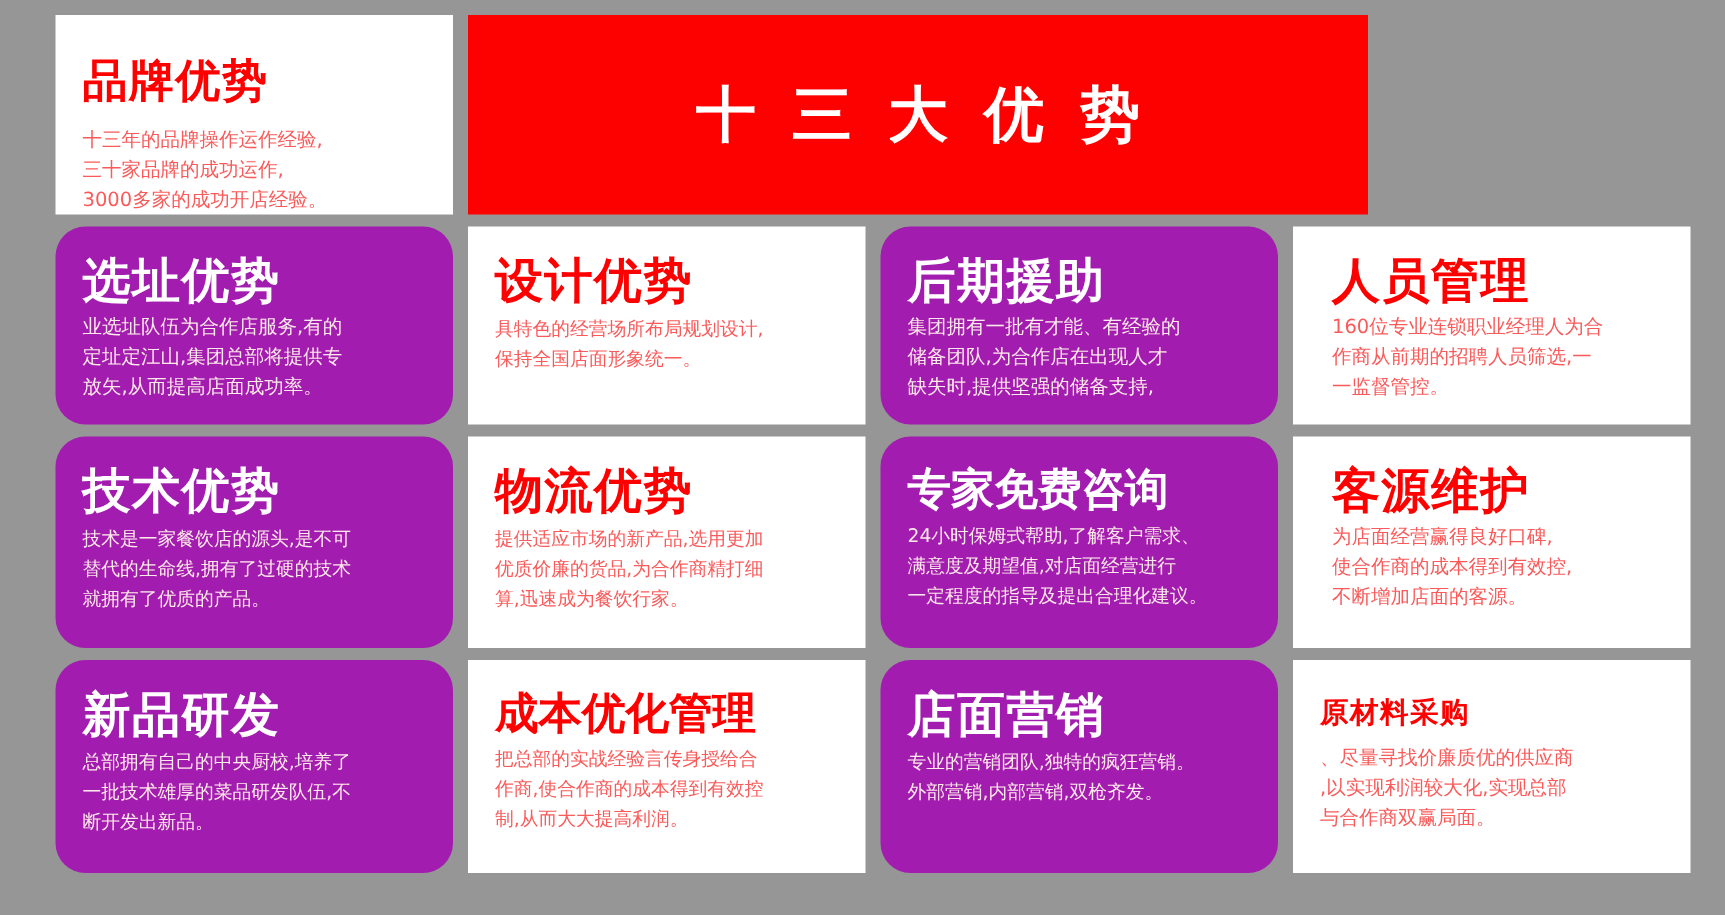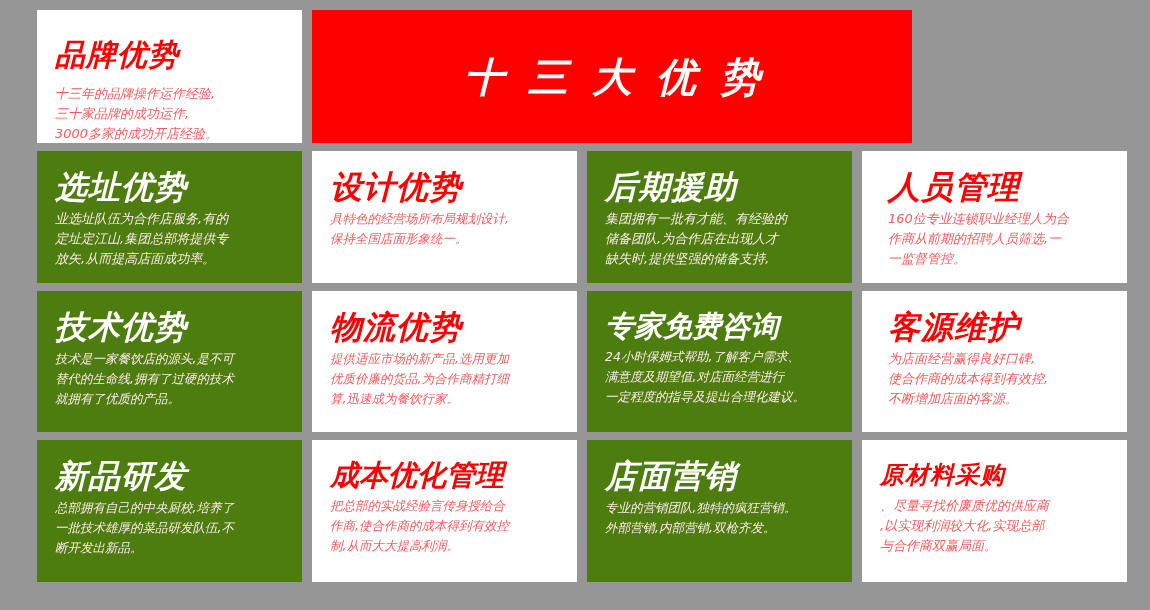--- a/index.html
+++ b/index.html
@@ -9,40 +9,39 @@
     font-family:"DejaVu Sans","Liberation Sans",sans-serif;
     overflow:hidden;
   }
   #board{
     position:relative;
     width:950px;height:610px;
     box-sizing:border-box;
     padding:10px 38px 28px 37px;
     display:flex;flex-direction:column;
     gap:8px;
-    font-style:italic;
   }
   .row{display:flex;gap:10px;}
   .row-1{height:133px;}
   .row-2{height:133px;}
   .row-3{height:143px;}
   .row-4{height:143px;}
 
   .card{
     box-sizing:border-box;
     position:relative;
     overflow:hidden;
     padding:12px 18px 10px 18px;
     display:flex;flex-direction:column;
     justify-content:flex-start;
   }
   .col{flex:0 0 265px;width:265px;}
   .col-wide{flex:1 1 auto;}
 
-  .card.red{background:#4d7c0f;}
+  .card.red{background:#a21caf;border-radius:20px;}
   .card.white{background:#ffffff;}
 
   .card .title{
     font-weight:bold;
     font-size:32px;
     line-height:40px;
     letter-spacing:1px;
     margin:4px 0 2px 0;
     white-space:nowrap;
   }
@@ -74,21 +73,21 @@
     color:#ffffff;
     font-weight:bold;
     font-size:40px;
     line-height:60px;
     letter-spacing:24px;
     text-indent:24px;
     white-space:nowrap;
   }
 
   
-  .t-small .title{font-size:24px;line-height:38px;}
+  .t-small .title{font-size:19px;line-height:38px;}
   .t-tight .title{font-size:29px;line-height:38px;letter-spacing:0px;}
   .d-small .desc{font-size:13px;line-height:20px;}
   .d-tiny .desc{font-size:12.5px;line-height:20px;}
   .pad-lead{padding-left:26px;}
 </style>
 </head>
 <body>
 
 <div id="board">
 

